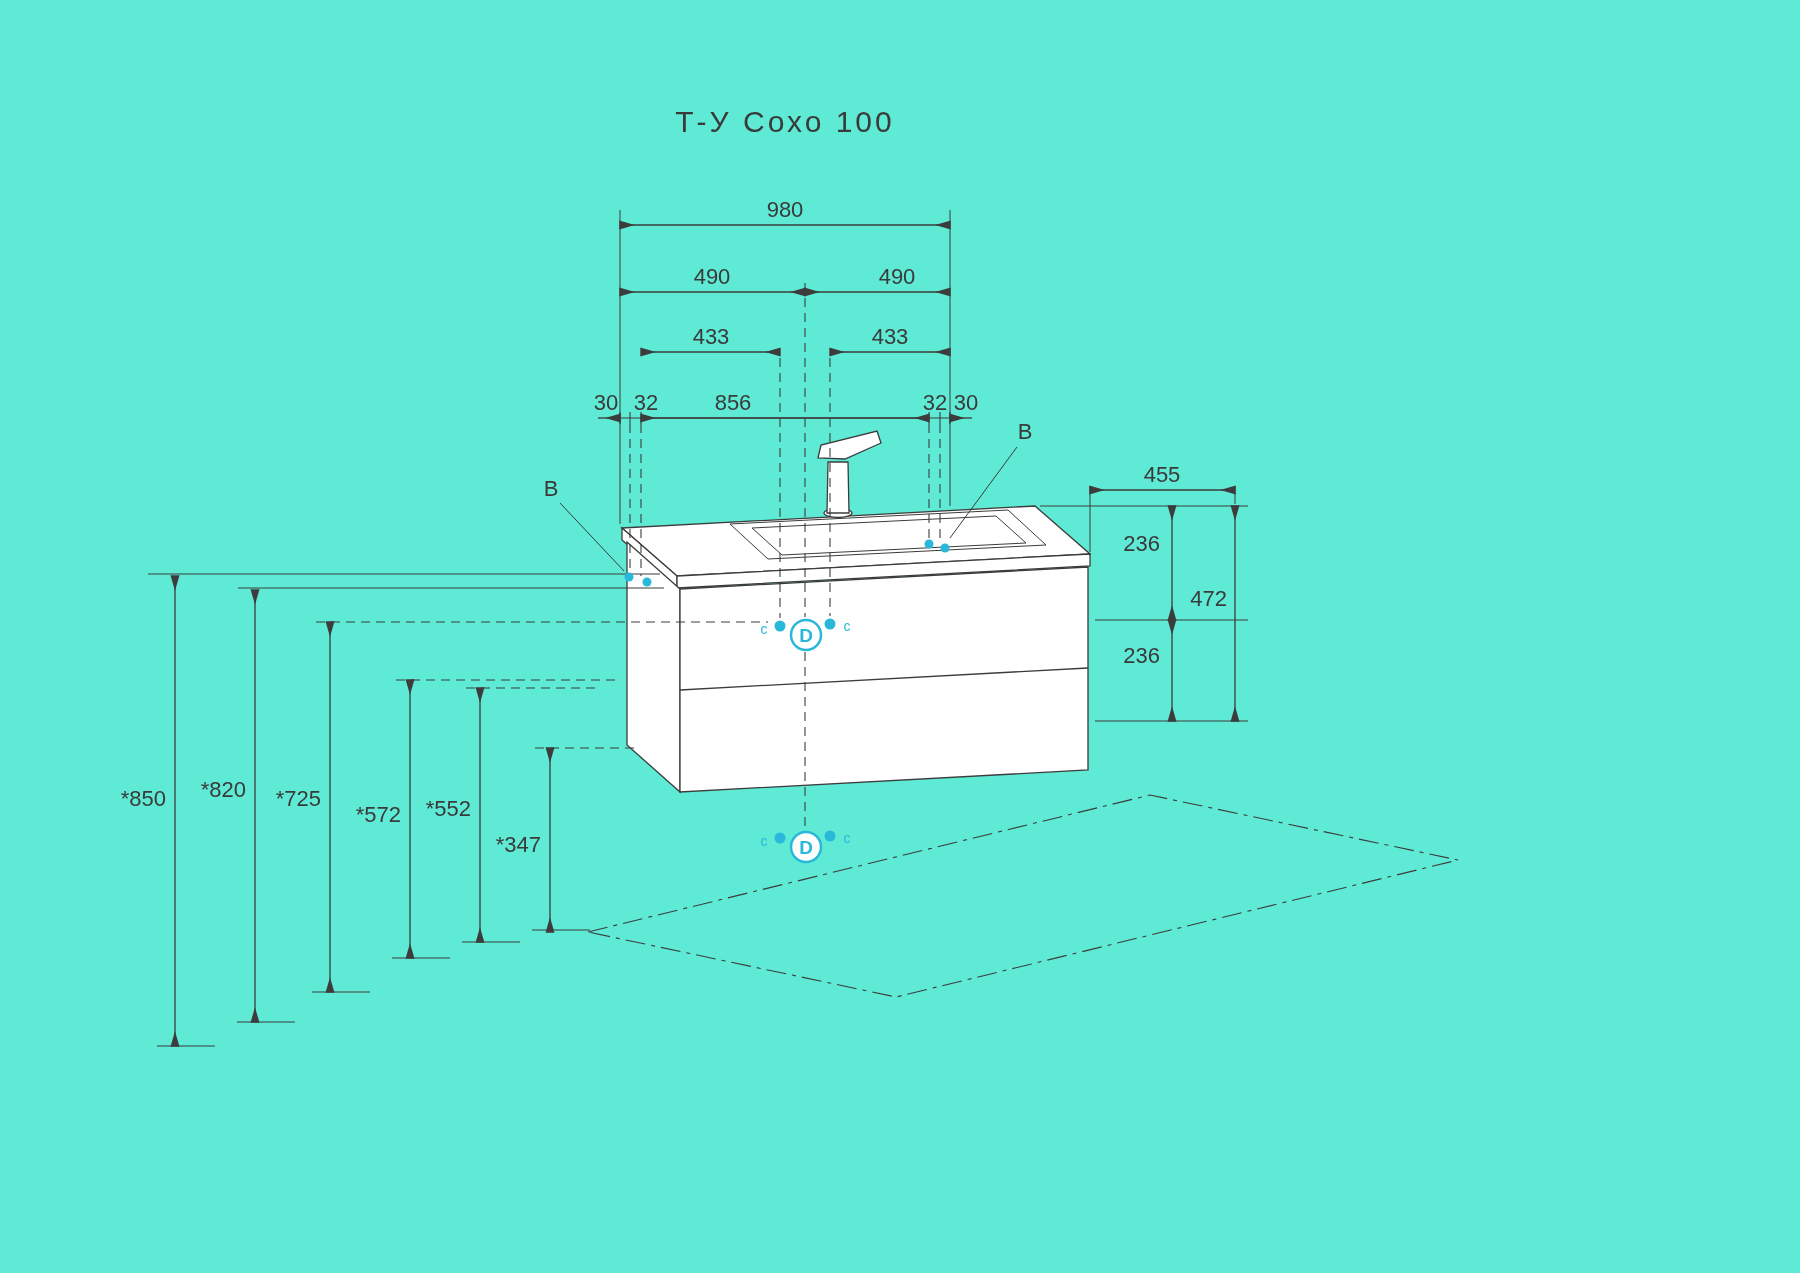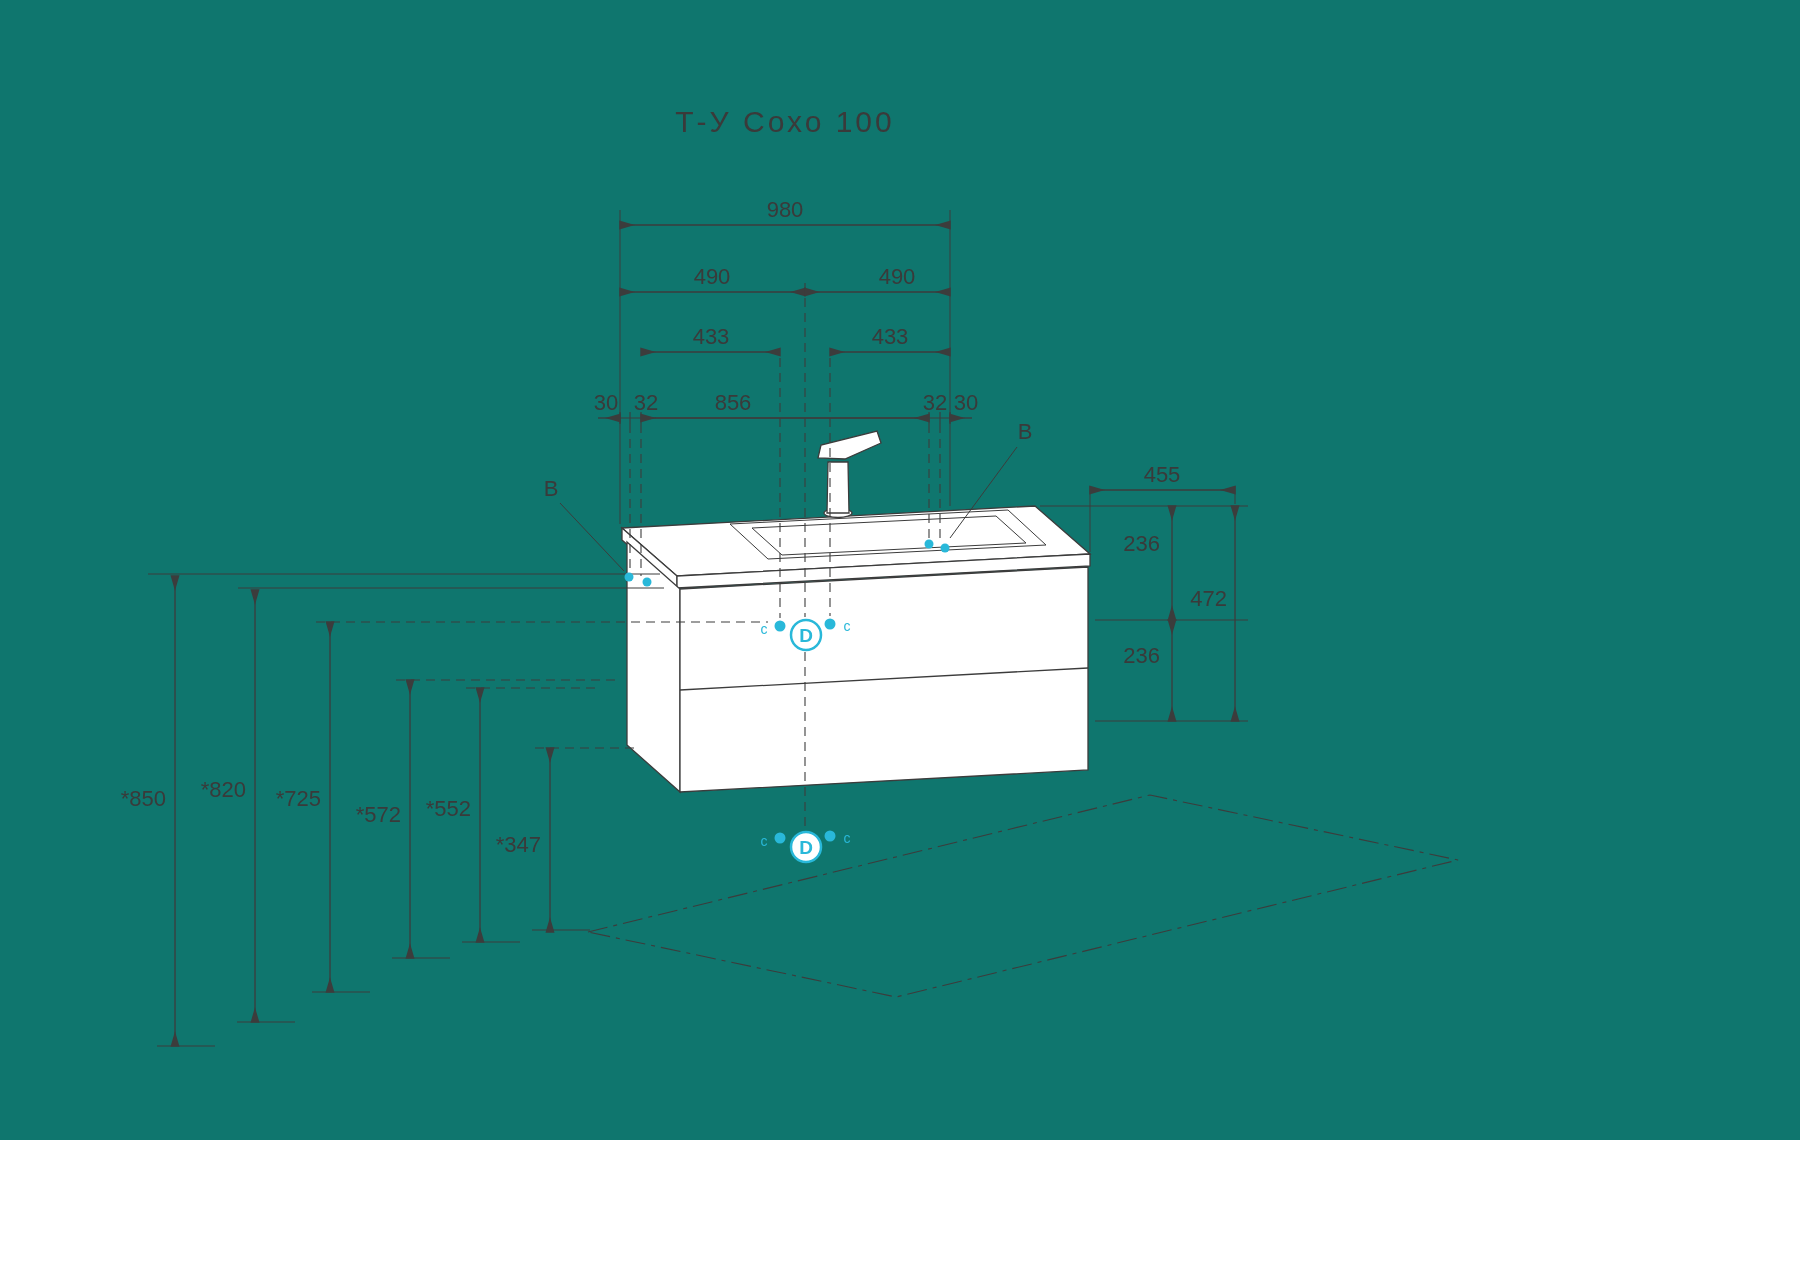--- a/index.html
+++ b/index.html
@@ -1,16 +1,16 @@
 <!DOCTYPE html>
 <html><head>
 <meta charset="utf-8">
 <style>
   html,body { margin:0; padding:0; background:#ffffff; }
-  .page { position:relative; width:1800px; height:1140px; background:#0f766e; overflow:hidden;
+  .page { position:relative; width:1800px; height:1273px; background:#5eead4; overflow:hidden;
           font-family:"Liberation Sans", sans-serif; }
   svg { display:block; }
   .d    { stroke:#3c3c3c; stroke-width:1.3; fill:none; }
   .e    { stroke:#3c3c3c; stroke-width:1;   fill:none; }
   .t    { stroke:#3c3c3c; stroke-width:1.1; fill:none; }
   .dash { stroke:#3c3c3c; stroke-width:1.1; fill:none; stroke-dasharray:9 6; }
   .dashdot { stroke:#3c3c3c; stroke-width:1.1; fill:none; stroke-dasharray:20 6 4 6; }
   .w    { fill:#ffffff; stroke:#3c3c3c; stroke-width:1.3; }
   .txt  { font-family:"Liberation Sans",sans-serif; font-size:22px; fill:#3a3a3a; }
   .title-txt { font-size:30px; letter-spacing:3px; fill:#3a3a3a; }

